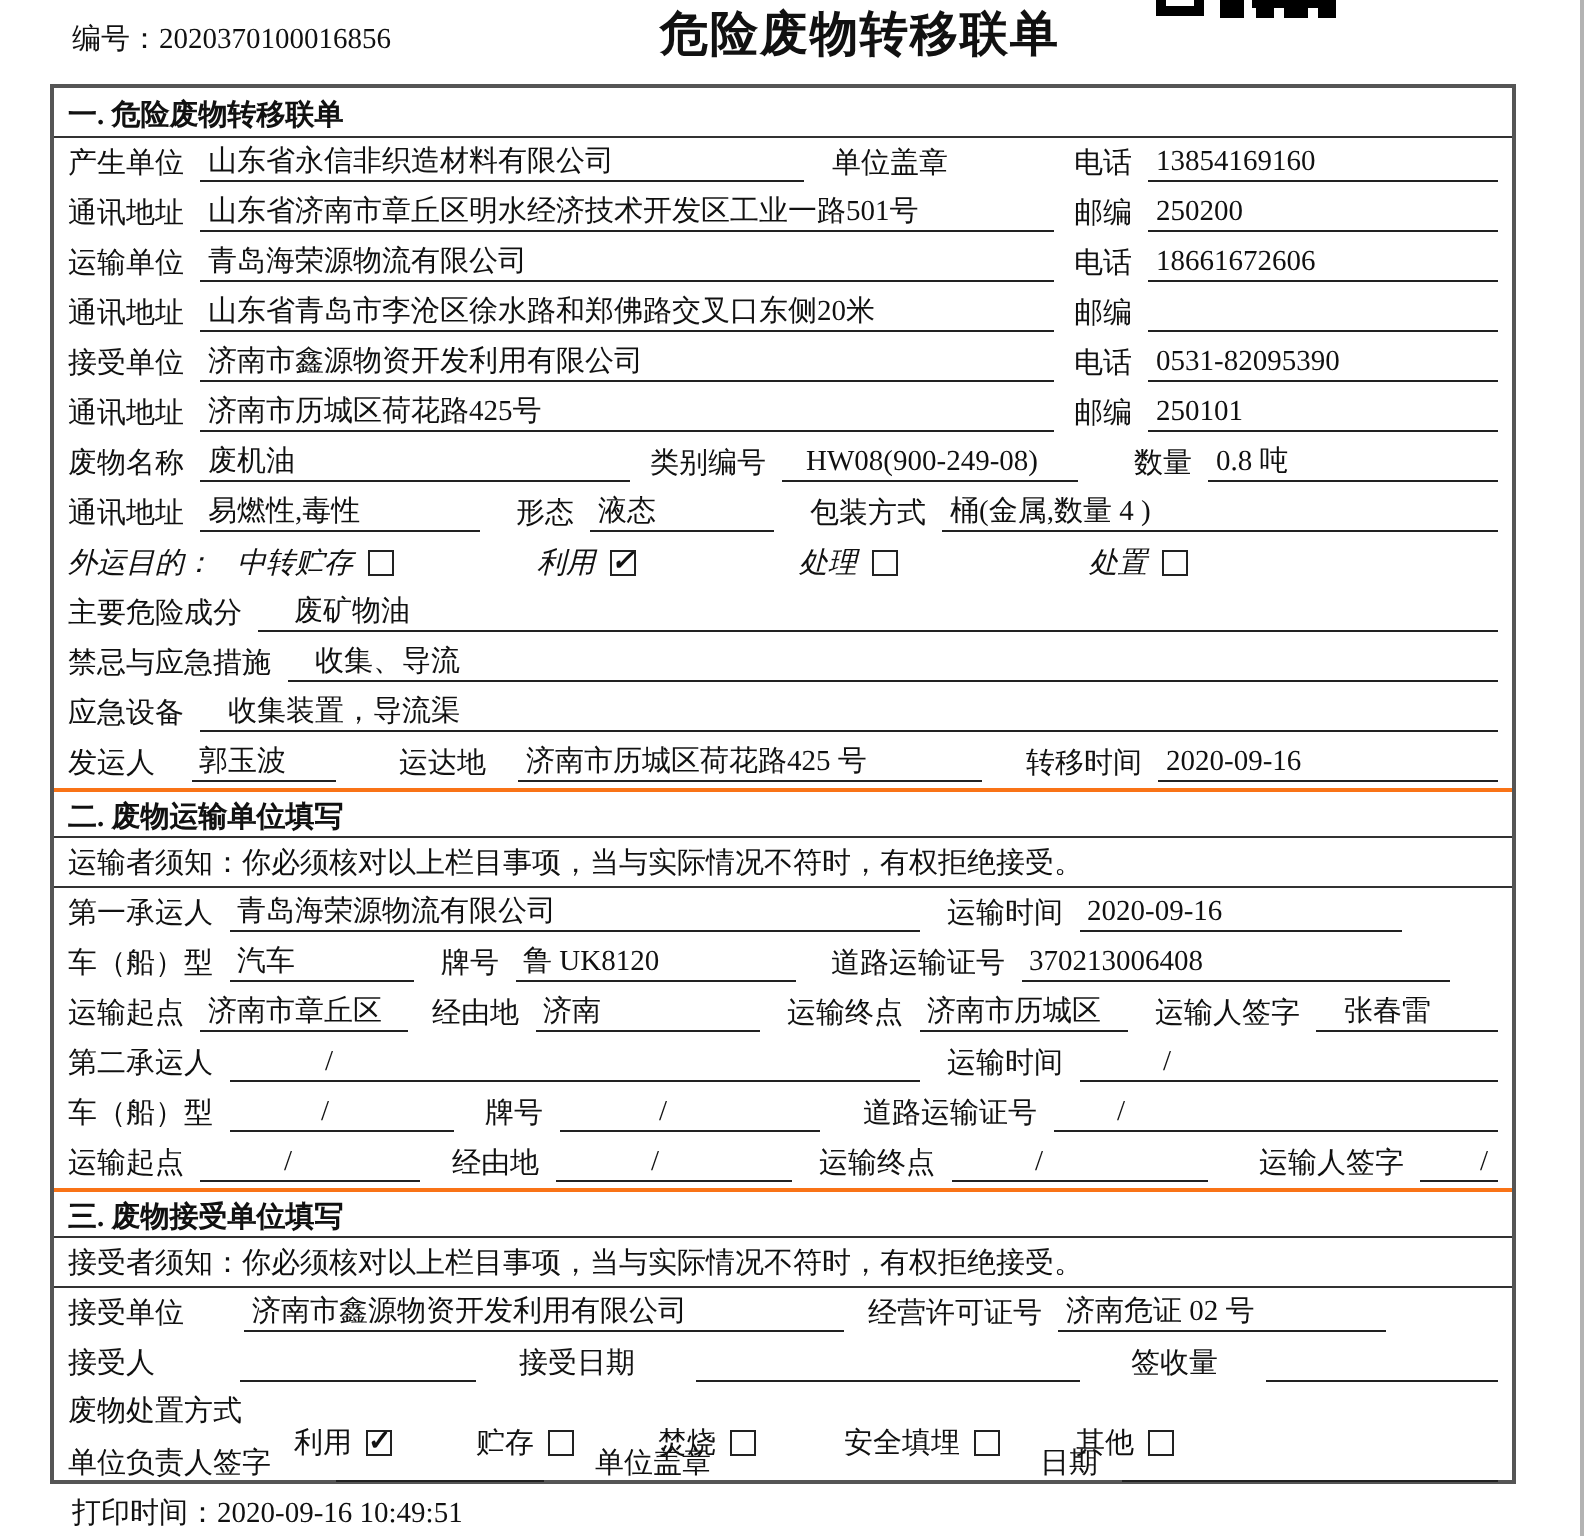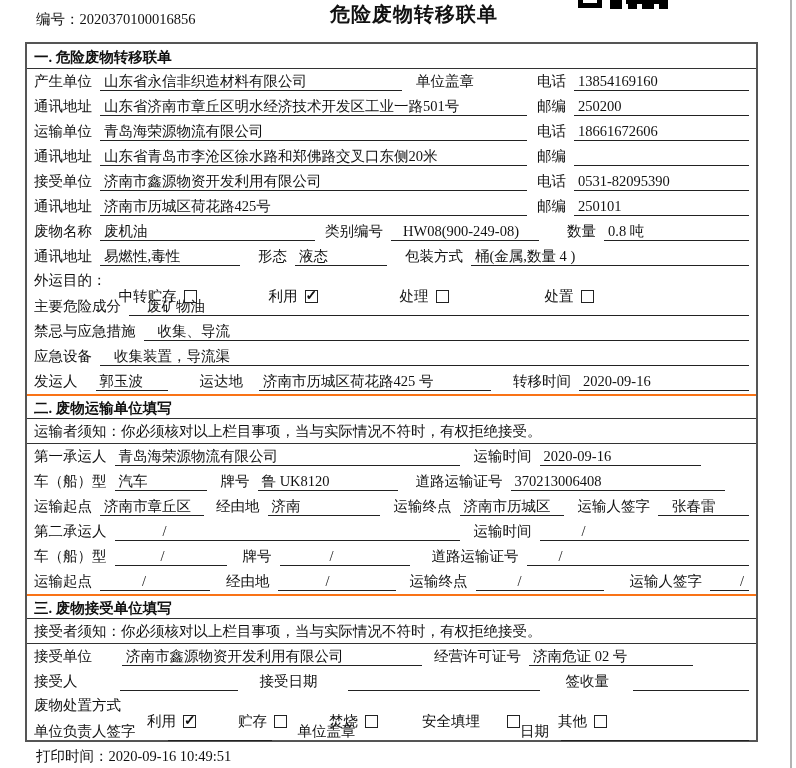--- a/index.html
+++ b/index.html
@@ -8,21 +8,21 @@
     position:relative; width:796px; height:768px; background:#ffffff;
     font-family:"Liberation Serif","DejaVu Serif",serif;
     font-size:14.5px; color:#111; overflow:hidden;
   }
   .page-right-edge {
     position:absolute; top:0; left:790px; width:2px; height:768px; background:#b3b3b3;
   }
   
   .serial { position:absolute; left:36px; top:10px; white-space:nowrap; }
   .doc-title {
-    position:absolute; left:330px; top:1px; font-size:20px; font-weight:bold;
+    position:absolute; left:330px; top:1px; font-size:24px; font-weight:bold;
     letter-spacing:1px; white-space:nowrap;
     font-family:Liberation Mono, monospace;
   }
   .qr-frag { position:absolute; left:578px; top:0; width:92px; height:9px; }
   .qr-frag div { position:absolute; background:#000; }
   .qr-ring { left:0; top:-13px; width:24px; height:21px; border:5px solid #000; background:transparent !important; }
   
   .form-table {
     position:absolute; left:25px; top:42px; width:733px; height:700px;
     border:2px solid #555; background:#fff;
@@ -150,21 +150,21 @@
 
     <div class="row">
       <span class="lbl">通讯地址</span>
       <span class="val" style="width:140px;">易燃性,毒性</span>
       <span class="lbl" style="margin-left:18px;">形态</span>
       <span class="val" style="width:92px;">液态</span>
       <span class="lbl" style="margin-left:18px;">包装方式</span>
       <span class="val fill">桶(金属,数量  4 )</span>
     </div>
 
-    <div class="row" style="align-items:center;">
+    <div class="row" style="align-items:flex-end;font-style:italic;">
       <span class="lbl">外运目的：</span>
       <span class="opt" style="margin-left:12px;">
         <span>中转贮存</span>
         <span class="cb"></span>
       </span>
       <span class="opt" style="margin-left:72px;">
         <span>利用</span>
         <span class="cb checked"></span>
       </span>
       <span class="opt" style="margin-left:82px;">
@@ -294,21 +294,21 @@
         <span class="cb checked"></span>
       </span>
       <span class="opt" style="margin-left:42px;">
         <span>贮存</span>
         <span class="cb"></span>
       </span>
       <span class="opt" style="margin-left:42px;">
         <span>焚烧</span>
         <span class="cb"></span>
       </span>
-      <span class="opt" style="margin-left:44px;gap:20px;">
+      <span class="opt" style="margin-left:44px;">
         <span>安全填埋</span>
         <span class="cb"></span>
       </span>
       <span class="opt" style="margin-left:38px;">
         <span>其他</span>
         <span class="cb"></span>
       </span>
     </div>
 
     <div class="row">

